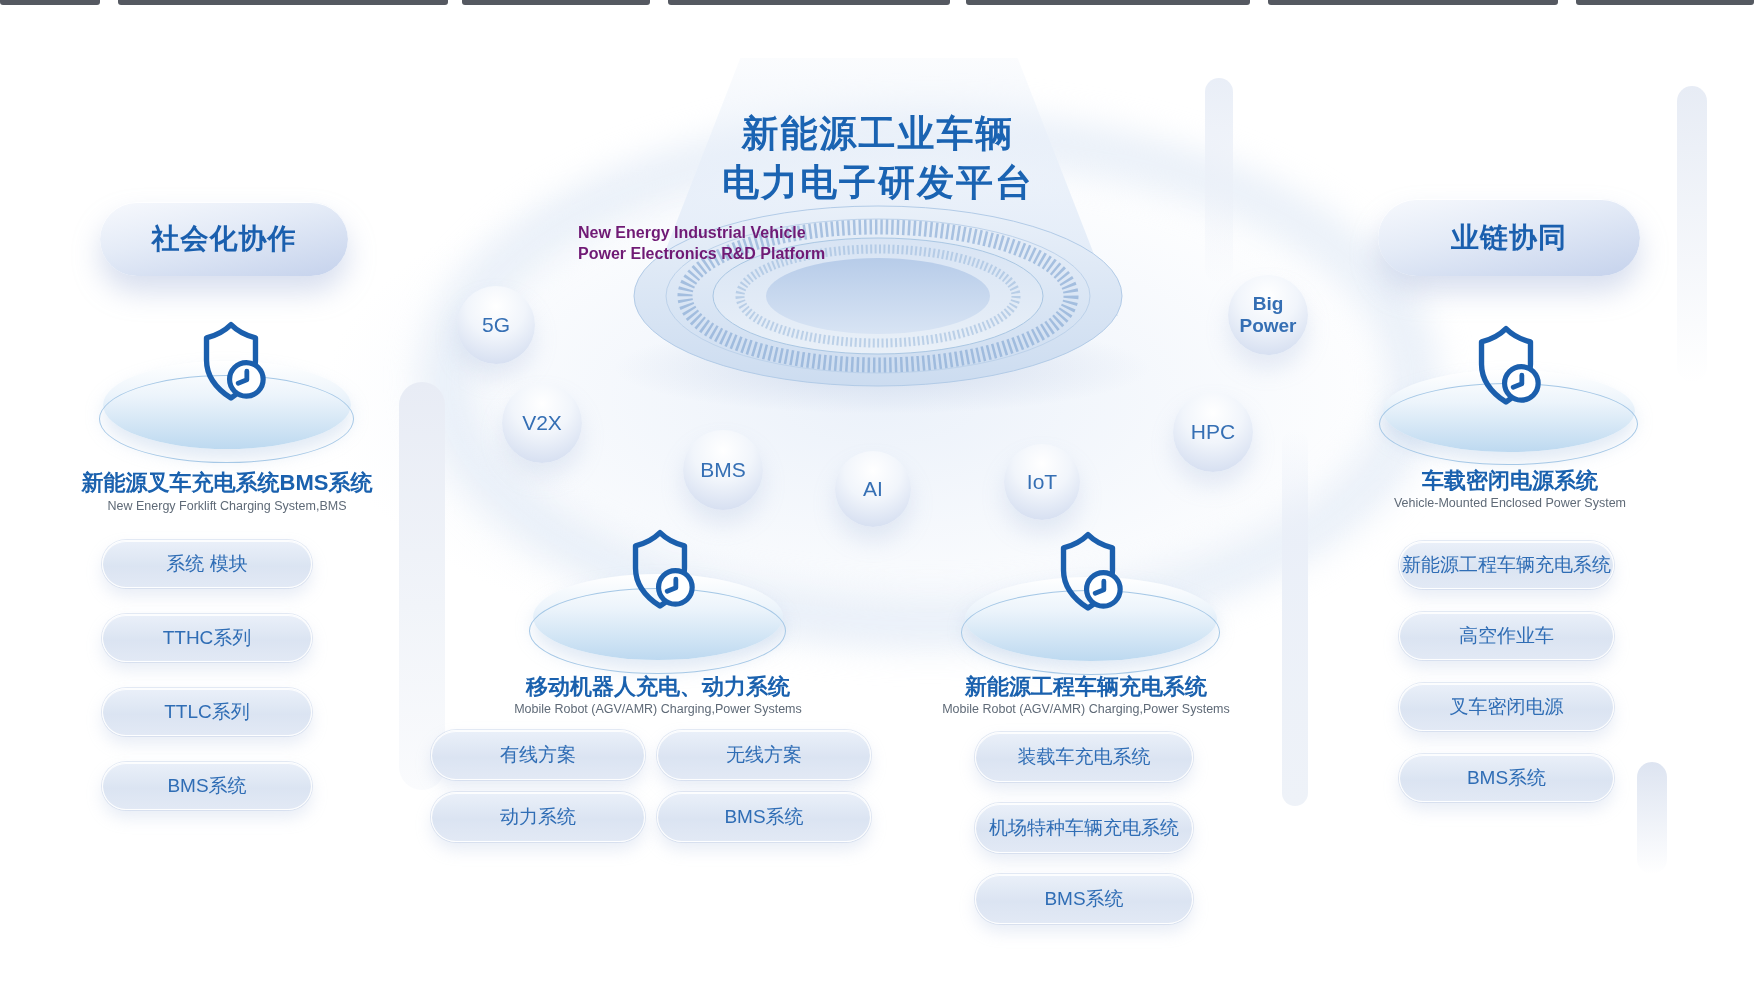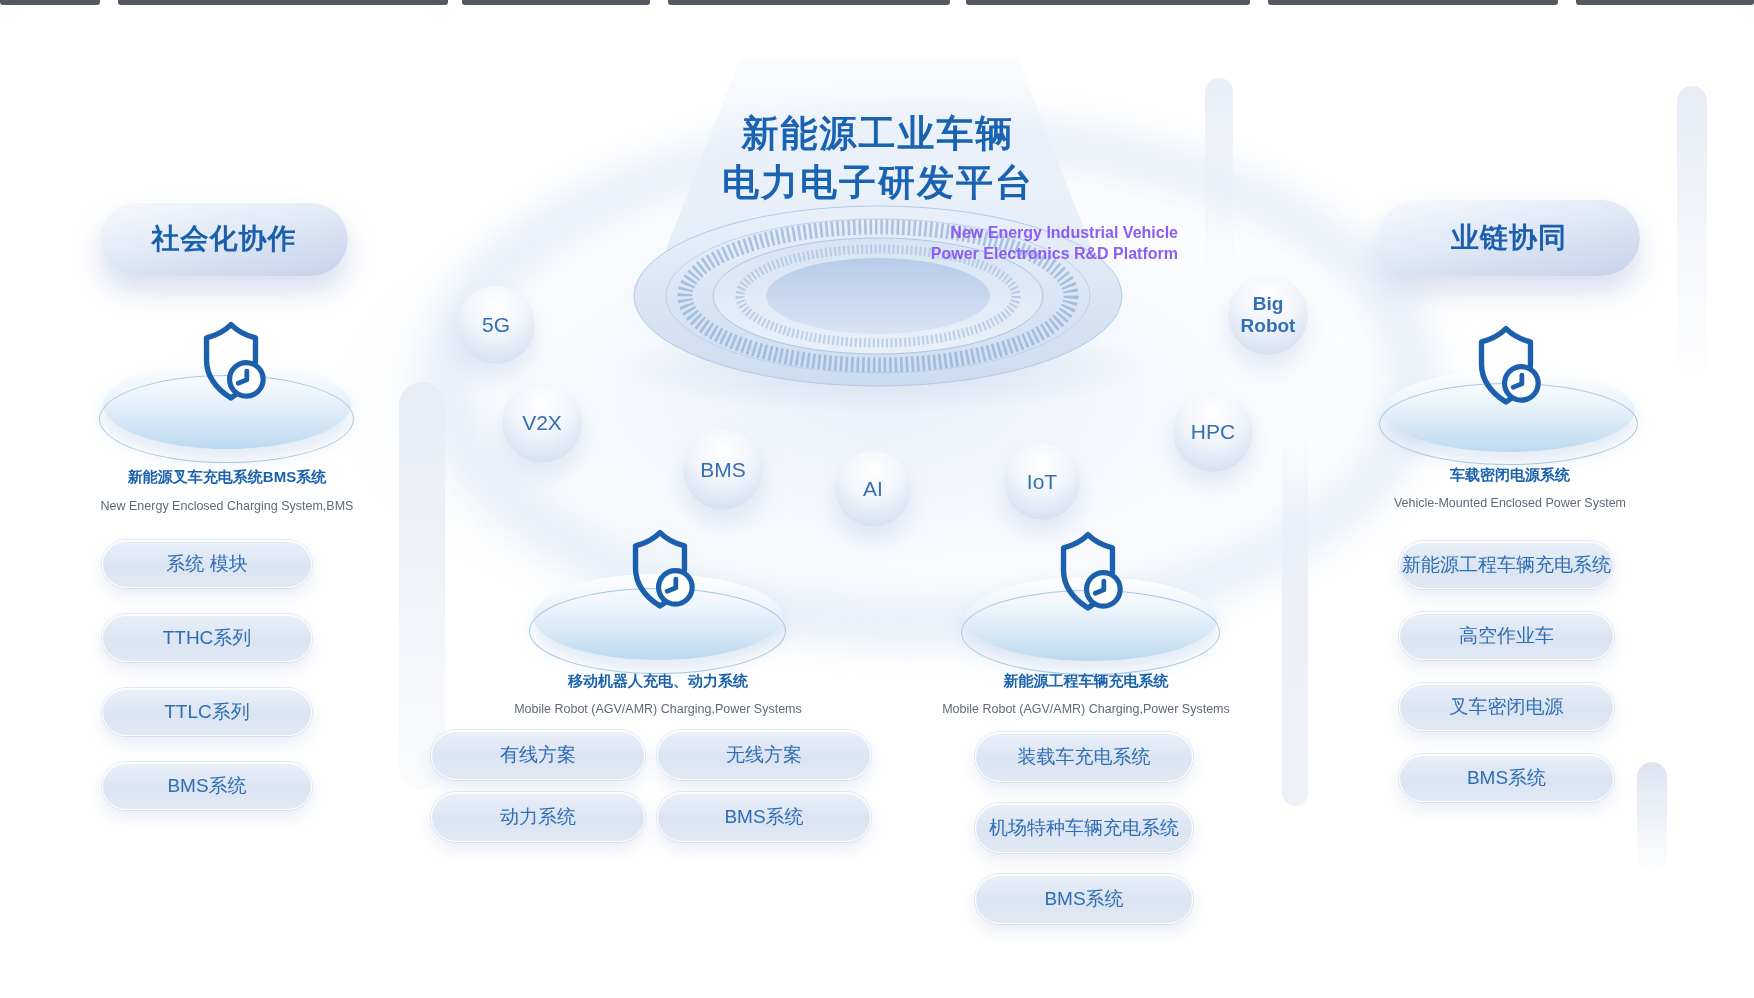--- a/index.html
+++ b/index.html
@@ -26,22 +26,22 @@
     background:linear-gradient(180deg,#e7ecf5 0%,rgba(250,251,253,.05) 100%);}
   #cap-bottom-right{left:1637px;top:762px;width:30px;height:112px;
     background:linear-gradient(180deg,#dde4f1 0%,rgba(250,251,253,.05) 100%);}
   
   .beam{position:absolute;left:640px;top:58px;width:478px;height:258px;
     background:linear-gradient(180deg,rgba(238,243,250,.25) 0%,rgba(230,238,249,.85) 55%,rgba(221,232,246,.95) 100%);
     clip-path:polygon(21% 0,79% 0,100% 100%,0 100%);}
   #disc{position:absolute;left:600px;top:192px;}
   .center-title{position:absolute;left:578px;top:112px;width:600px;text-align:center;
     color:#1a63b2;font-weight:bold;font-size:37px;line-height:49px;letter-spacing:2px;font-family:Liberation Mono, monospace;}
-  .center-sub{position:absolute;left:578px;top:222px;width:600px;text-align:right;
-    color:#8b5cf6;font-weight:bold;font-size:16px;line-height:21px;}
+  .center-sub{position:absolute;left:578px;top:222px;width:600px;text-align:left;
+    color:#701a75;font-weight:bold;font-size:16px;line-height:21px;}
   
   .bubble{position:absolute;border-radius:50%;display:flex;align-items:center;justify-content:center;
     text-align:center;color:#356fb4;font-size:21px;font-weight:500;
     background:radial-gradient(circle at 50% 26%,#ffffff 0%,#f1f5fb 42%,#ccd7ed 100%);
     box-shadow:0 14px 22px rgba(165,185,218,.25);}
   .bubble.i0{left:457px;top:286px;width:78px;height:78px;}
   .bubble.i1{left:502px;top:383px;width:80px;height:80px;}
   .bubble.i2{left:683px;top:430px;width:80px;height:80px;}
   .bubble.i3{left:835px;top:451px;width:76px;height:76px;}
   .bubble.i4{left:1004px;top:444px;width:76px;height:76px;}
@@ -63,21 +63,21 @@
   #left-pedestal{left:103px;top:361px;width:248px;height:88px;}
   #midleft-pedestal{left:533px;top:574px;width:250px;height:86px;}
   #midright-pedestal{left:965px;top:577px;width:252px;height:84px;}
   #right-pedestal{left:1383px;top:370px;width:252px;height:82px;}
   .shield{position:absolute;width:96px;height:96px;}
   #left-shield{left:183px;top:316px;}
   #midleft-shield{left:612px;top:524px;}
   #midright-shield{left:1040px;top:526px;}
   #right-shield{left:1458px;top:320px;}
   
-  .group-title{position:absolute;width:400px;text-align:center;color:#1a61ae;font-weight:bold;font-size:15px;}
+  .group-title{position:absolute;width:400px;text-align:center;color:#1a61ae;font-weight:bold;font-size:22px;}
   #left-title{left:27px;top:468px;}
   #midleft-title{left:458px;top:672px;}
   #midright-title{left:886px;top:672px;}
   #right-title{left:1310px;top:466px;}
   .group-sub{position:absolute;width:400px;text-align:center;color:#5f6a77;font-size:12.5px;}
   #left-sub{left:27px;top:499px;}
   #midleft-sub{left:458px;top:702px;}
   #midright-sub{left:886px;top:702px;}
   #right-sub{left:1310px;top:496px;}
   
@@ -169,30 +169,30 @@
     <div>Power Electronics R&amp;D Platform</div>
   </div>
 
   <div id="bubbles">
       <div class="bubble i0">5G</div>
       <div class="bubble i1">V2X</div>
       <div class="bubble i2">BMS</div>
       <div class="bubble i3">AI</div>
       <div class="bubble i4">IoT</div>
       <div class="bubble i5">HPC</div>
-      <div class="bubble i6">Big Robot</div>
+      <div class="bubble i6">Big Power</div>
     </div>
 
   <div class="header-pill" id="left-header">社会化协作</div>
   <div class="pedestal" id="left-pedestal"></div>
   <svg class="shield" id="left-shield" viewBox="0 0 100 100">
     <use href="#shield-clock"></use>
   </svg>
   <div class="group-title" id="left-title">新能源叉车充电系统BMS系统</div>
-  <div class="group-sub" id="left-sub">New Energy Enclosed Charging System,BMS</div>
+  <div class="group-sub" id="left-sub">New Energy Forklift Charging System,BMS</div>
   <div class="pill-col" id="left-pills">
       <div class="pill i0">系统 模块</div>
       <div class="pill i2">TTHC系列</div>
       <div class="pill i3">TTLC系列</div>
       <div class="pill i4">BMS系统</div>
     </div>
 
   <div class="pedestal" id="midleft-pedestal"></div>
   <svg class="shield" id="midleft-shield" viewBox="0 0 100 100">
     <use href="#shield-clock"></use>

